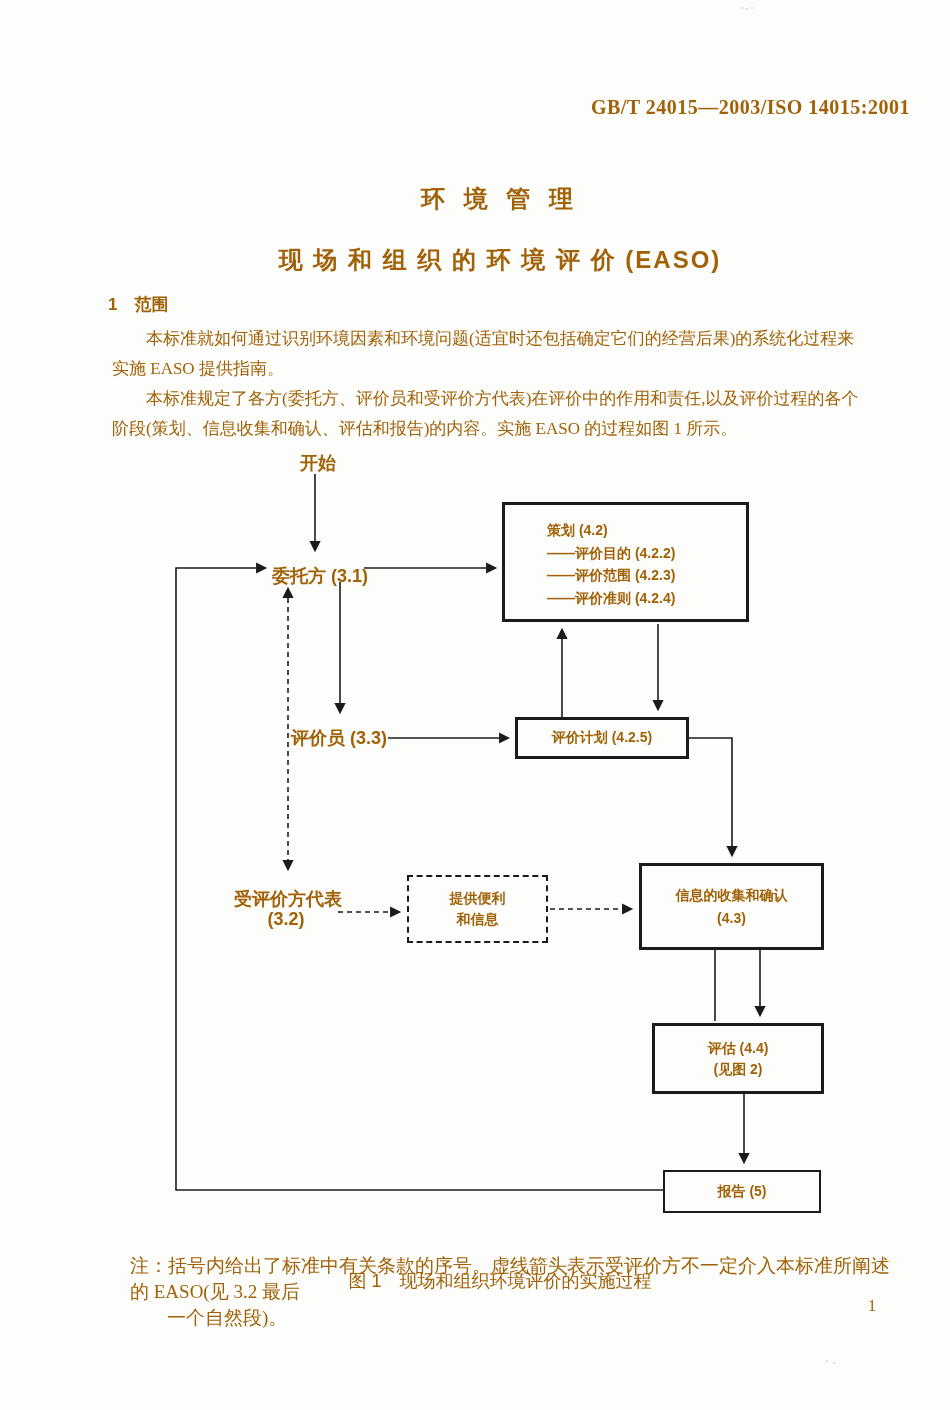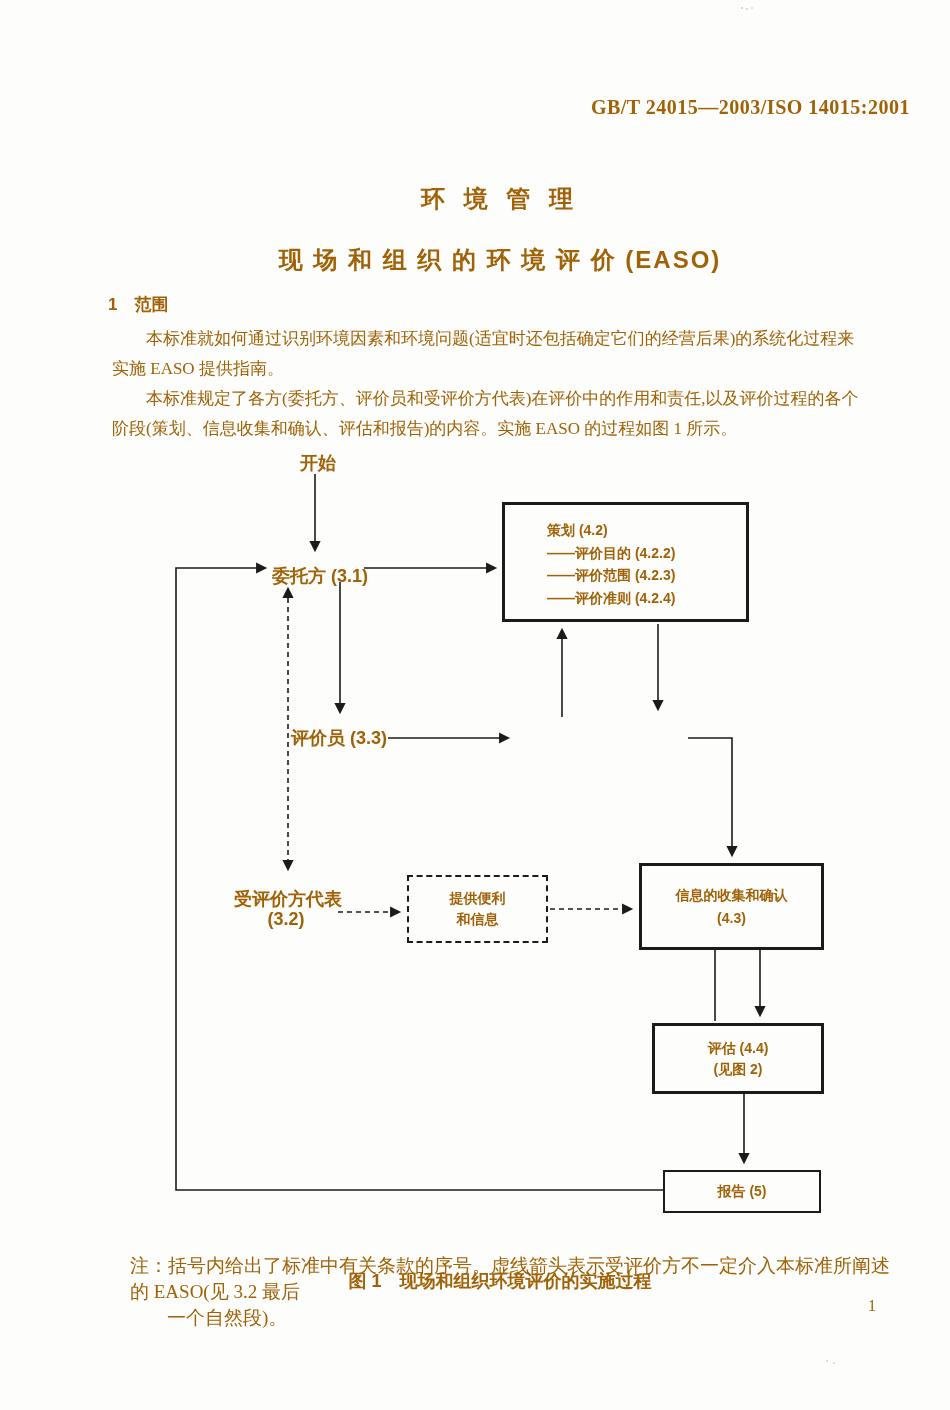--- a/index.html
+++ b/index.html
@@ -41,21 +41,21 @@
   #box-info{left:639px;top:863px;width:185px;height:87px;line-height:23px;}
   #box-eval{left:652px;top:1023px;width:172px;height:71px;line-height:21px;}
   #box-report{left:663px;top:1170px;width:158px;height:43px;border-width:2.5px;}
   #lbl-start{left:288px;top:455px;width:60px;text-align:center;}
   #lbl-client{left:272px;top:560px;margin-top:8px;}
   #lbl-assessor{left:291px;top:730px;}
   #lbl-assessee{left:234px;top:889px;width:104px;text-align:center;line-height:20px;white-space:nowrap;}
   
   #note{left:130px;top:1253px;width:770px;font-size:19px;line-height:26px;}
   #note .note-cont{padding-left:37px;}
-  #caption{left:105px;top:1269px;width:790px;text-align:center;font-size:18px;font-weight:700;
+  #caption{left:105px;top:1269px;width:790px;text-align:center;font-size:18px;font-weight:400;
     font-family:"Liberation Sans",sans-serif;white-space:pre;}
   #page-num{left:868px;top:1297px;font-size:16px;}
   
   .speck{width:2px;height:2px;background:#9a9a9a;opacity:.45;border-radius:1px;}
   #speck1{left:741px;top:7px;box-shadow:5px 1px 0 #9a9a9a,10px 0 0 #b0b0b0;}
   #speck2{left:826px;top:1360px;box-shadow:7px 2px 0 #b0b0b0;}
 </style>
 </head>
 <body>
 
@@ -108,20 +108,23 @@
     <div>(3.2)</div>
   </div>
 
   <div class="abs fc-box" id="box-planning">
     <div>策划 (4.2)</div>
     <div>——评价目的 (4.2.2)</div>
     <div>——评价范围 (4.2.3)</div>
     <div>——评价准则 (4.2.4)</div>
   </div>
 
+  <div class="abs fc-box fc-center" id="box-plan">
+    <div>评价计划 (4.2.5)</div>
+  </div>
 
   <div class="abs fc-box fc-center" id="box-facilitate">
     <div>提供便利</div>
     <div>和信息</div>
   </div>
 
   <div class="abs fc-box fc-center" id="box-info">
     <div>信息的收集和确认</div>
     <div>(4.3)</div>
   </div>

